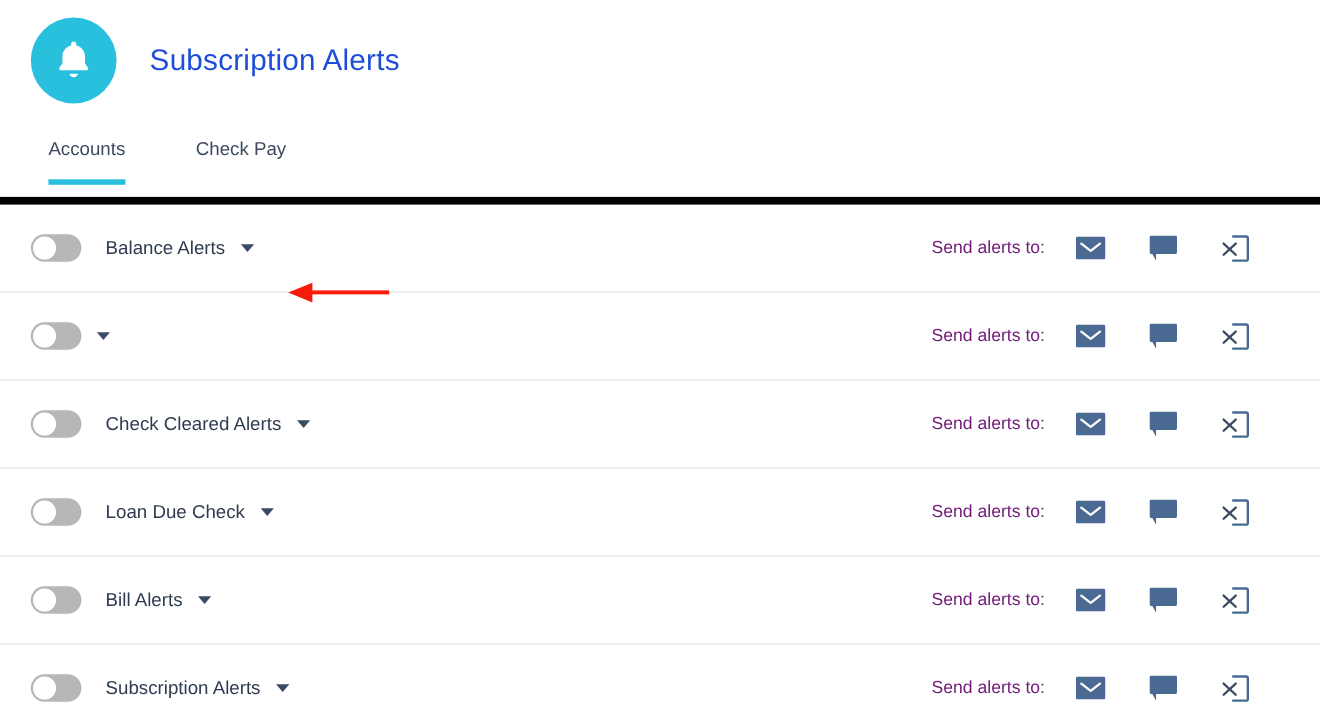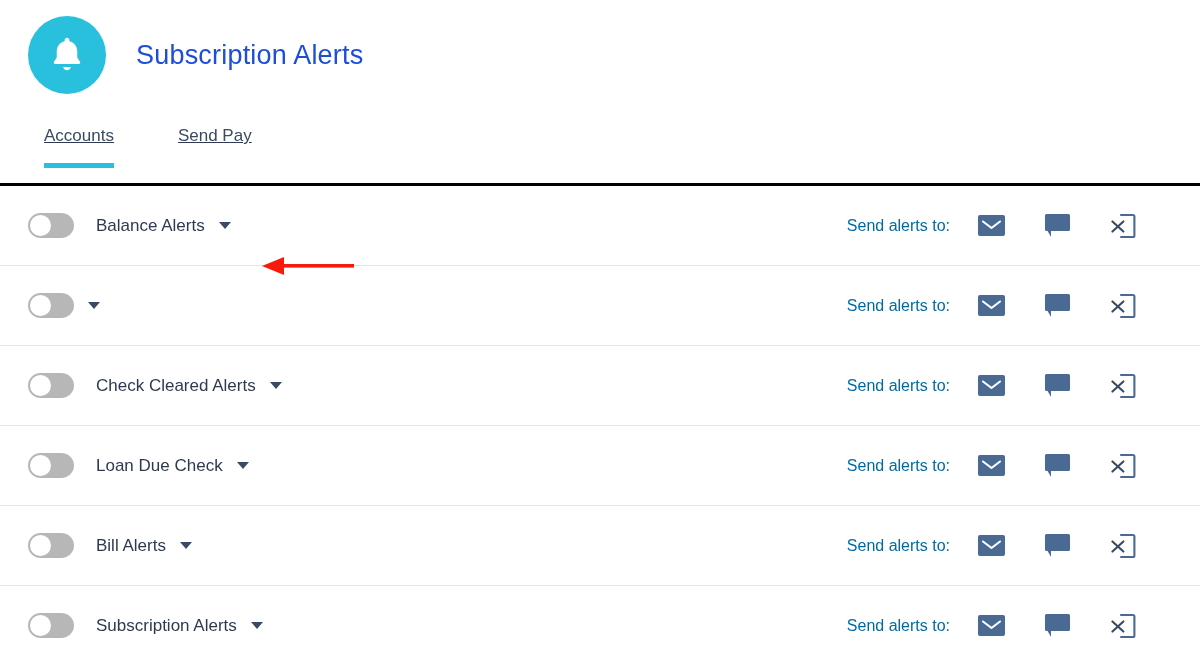--- a/index.html
+++ b/index.html
@@ -42,23 +42,22 @@
     font-weight: 400;
     color: #1d4ed8;
     letter-spacing: .2px;
     white-space: nowrap;
   }
 
   
   .tabs-bar {
     position: relative;
     height: 76px;
-    border-bottom: 3px solid #000000;
+    border-bottom: 7px solid #000000;
     box-sizing: border-box;
-    text-decoration: underline;
   }
   .tabs {
     display: flex;
     align-items: flex-start;
     padding-left: 44px;
     padding-top: 16px;
   }
   .tab {
     position: relative;
     font-size: 17px;
@@ -133,21 +132,21 @@
     border-right: 6px solid transparent;
     border-top: 7px solid #3b4a63;
     flex: 0 0 auto;
     cursor: pointer;
   }
 
   .spacer { flex: 1 1 auto; }
 
   .send-to-label {
     font-size: 16px;
-    color: #0369a1;
+    color: #701a75;
     white-space: nowrap;
     margin-right: 26px;
   }
 
   .channel-icons {
     display: flex;
     align-items: center;
     width: 196px;
   }
   .channel-icon {
@@ -174,21 +173,21 @@
   </div>
   <div class="page-title">Subscription Alerts</div>
 </div>
 
 <div class="tabs-bar">
   <div class="tabs">
     <div class="tab active">
       <span>Accounts</span>
     </div>
     <div class="tab">
-      <span>Send Pay</span>
+      <span>Check Pay</span>
     </div>
   </div>
 
   <svg class="annotation-arrow" viewBox="0 0 92 22">
     <path d="M0 11 L22 2 L22 20 Z" fill="#f81b0b"></path>
     <rect x="20" y="9" width="72" height="3.6" fill="#f81b0b"></rect>
   </svg>
 </div>
 
 <div class="rows">

